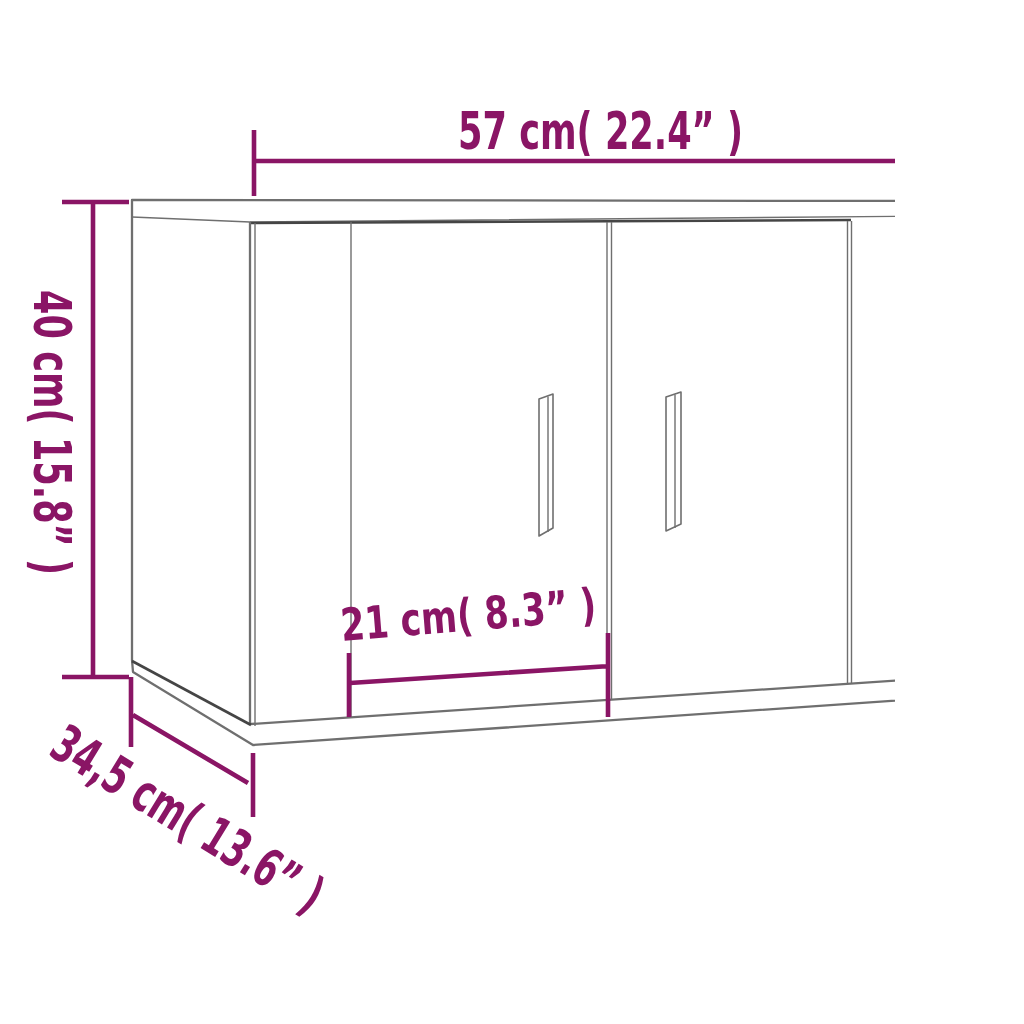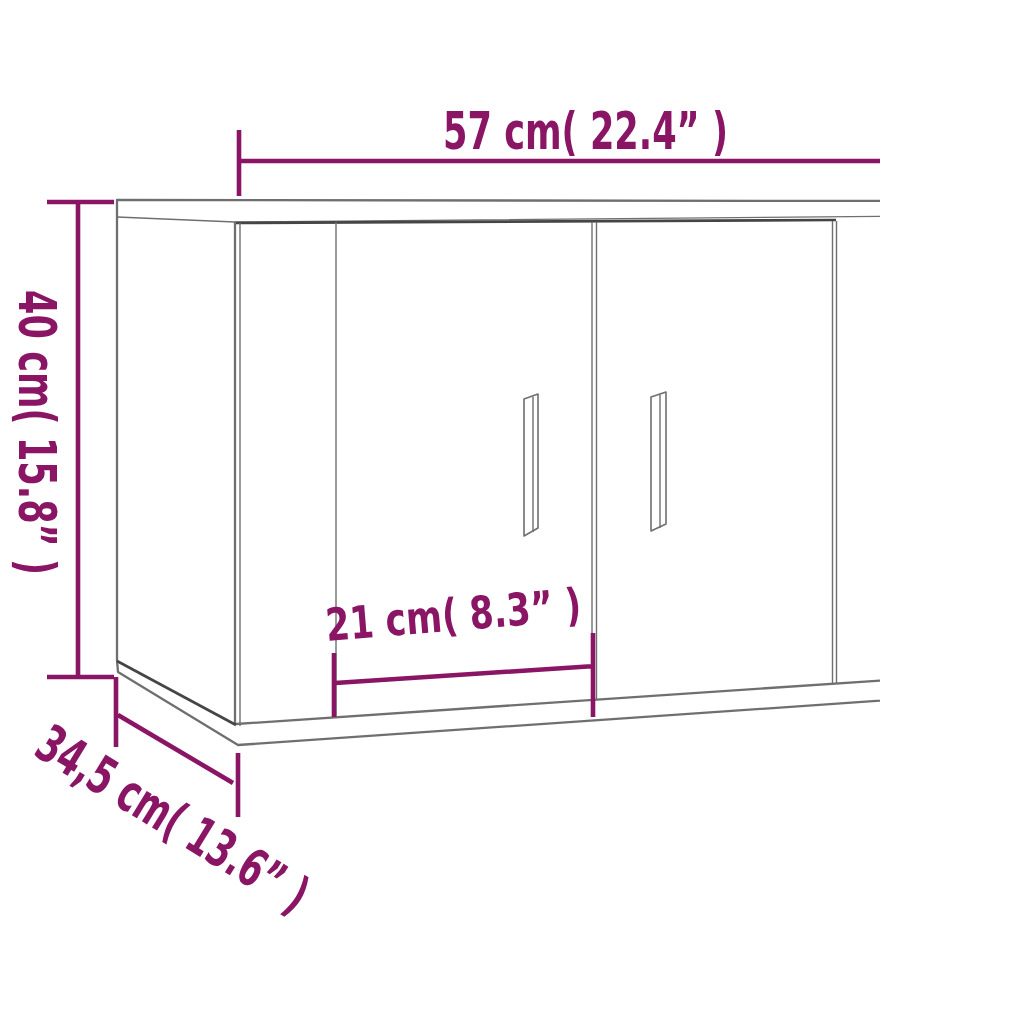--- a/index.html
+++ b/index.html
@@ -6,20 +6,21 @@
     margin: 0;
     padding: 0;
     background: #ffffff;
   }
   .stage {
     position: relative;
     width: 880px;
     height: 1024px;
     background: var(--bg-color, #ffffff);
     overflow: hidden;
+    padding-left: 15px;
   }
   svg {
     display: block;
     width: 1024px;
     height: 1024px;
   }
   .dim-stroke {
     stroke: var(--dim-color, #8A1565);
     stroke-width: 4.6;
     fill: none;

